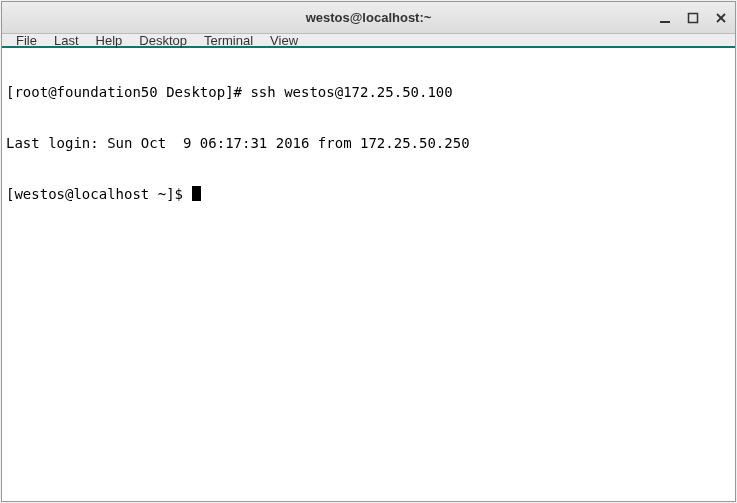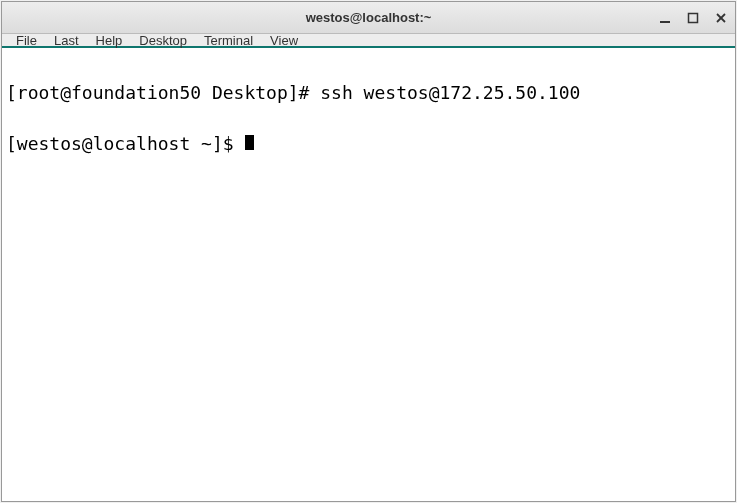--- a/index.html
+++ b/index.html
@@ -70,21 +70,21 @@
       font-size: 13px;
       color: #333;
       padding: 3px 8px;
       cursor: pointer;
     }
     .terminal-area {
       flex: 1;
       background: #ffffff;
       padding: 2px 4px;
       font-family: "DejaVu Sans Mono", "Liberation Mono", monospace;
-      font-size: 18px;
+      font-size: 14px;
       line-height: 17px;
       color: #000;
       overflow: hidden;
       white-space: pre;
     }
     .terminal-line {
       display: block;
     }
     .prompt-line {
       display: flex;
@@ -128,15 +128,16 @@
     <span class="menu-item">File</span>
     <span class="menu-item">Last</span>
     <span class="menu-item">Help</span>
     <span class="menu-item">Desktop</span>
     <span class="menu-item">Terminal</span>
     <span class="menu-item">View</span>
   </div>
 
   <div class="terminal-area">
     <span class="terminal-line">[root@foundation50 Desktop]# ssh westos@172.25.50.100</span>
+    <span class="terminal-line">Last login: Sun Oct  9 06:17:31 2016 from 172.25.50.250</span>
     <span class="prompt-line"><span>[westos@localhost ~]$ </span><span class="cursor"></span></span>
   </div>
 </div>
 
 </body></html>

